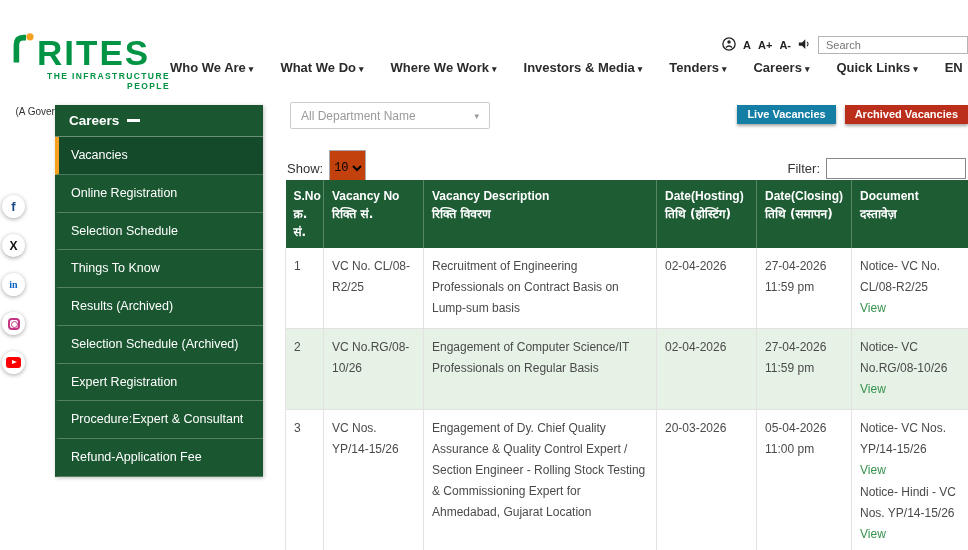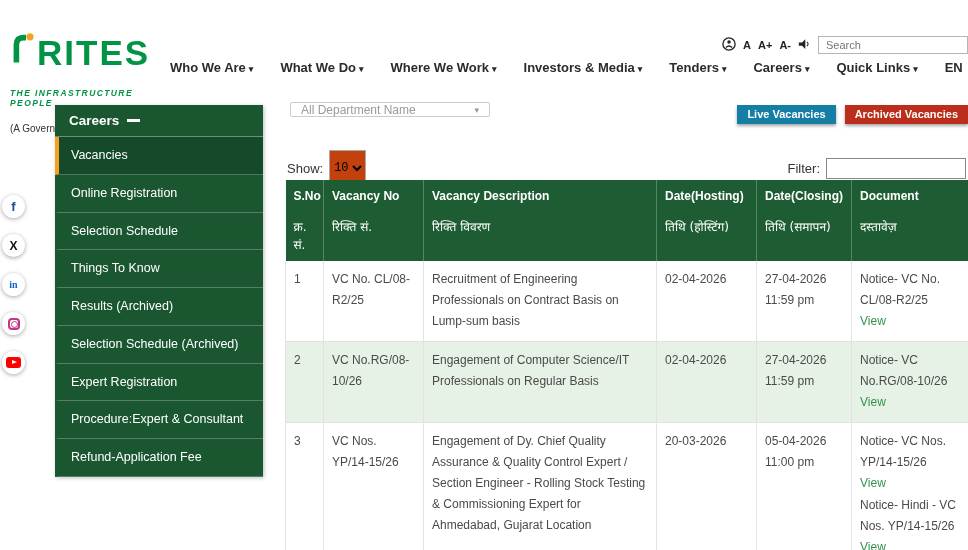--- a/index.html
+++ b/index.html
@@ -4,24 +4,24 @@
 <style>
   * { margin:0; padding:0; box-sizing:border-box; }
   html,body { background:#fff; }
   .canvas{
     position:relative; width:968px; height:550px; background:#fff;
     overflow:hidden; font-family:"Liberation Sans", sans-serif;
   }
 
   
   .site-header{ position:absolute; top:28px; left:0; right:0; height:74px; background:#fff; }
-  .logo{ position:absolute; left:10px; top:4px; width:160px; }
+  .logo{ position:absolute; left:10px; top:4px; width:160px;text-align:right; }
   .logo-row{ display:flex; align-items:flex-end; gap:3px; }
   .logo-text{ color:#009444; font-size:35px; font-weight:bold; letter-spacing:2px; line-height:0.85; }
-  .logo-tagline{ color:#009444; font-size:8.5px; font-weight:bold; letter-spacing:1.4px; margin-top:20px;font-style:italic; }
+  .logo-tagline{ color:#009444; font-size:8.5px; font-weight:bold; letter-spacing:1.4px; margin-top:3px; }
   .logo-subtitle{ color:#333; font-size:10px; margin-top:15px; }
 
   .top-controls{ position:absolute; top:8px; right:0; display:flex; align-items:center; gap:7px;
                  font-size:11px; font-weight:bold; color:#222; }
   .acc-link{ cursor:pointer; }
   .search-input{ width:150px; height:18px; border:1px solid #b5b5b5; font-size:11px; padding:1px 7px;
                  color:#444; font-family:inherit; outline:none; }
 
   .main-nav{ position:absolute; left:170px; top:32px; display:flex; gap:27px; font-size:13px;
              font-weight:bold; color:#2b2b2b; white-space:nowrap; }
@@ -49,21 +49,21 @@
   .side-header{ display:flex; align-items:center; gap:8px; padding:8px 14px; font-size:13.5px;
                 font-weight:bold; border-bottom:1px solid rgba(255,255,255,0.35); cursor:pointer; }
   .minus-icon{ width:13px; height:3px; background:#fff; display:inline-block; }
   .side-item{ padding:9px 12px; font-size:12.5px; border-bottom:1px solid rgba(255,255,255,0.25);
               border-left:4px solid transparent; cursor:pointer; line-height:1.5; }
   .side-item.active{ border-left:4px solid #f5a01e; background:#144a29; }
 
   
   .content{ position:absolute; left:285px; top:100px; right:0; bottom:0; }
 
-  .dept-select{ position:absolute; left:5px; top:2px; width:200px; height:15px; border:1px solid #ccc;
+  .dept-select{ position:absolute; left:5px; top:2px; width:200px; height:27px; border:1px solid #ccc;
                 border-radius:2px; display:flex; align-items:center; justify-content:space-between;
                 padding:0 10px; font-size:12px; color:#9a9a9a; background:#fff; cursor:pointer; }
   .dept-chev{ font-size:9px; color:#999; }
 
   .vac-buttons{ position:absolute; right:0; top:5px; display:flex; gap:9px; }
   .btn{ border:none; color:#fff; font-size:11px; font-weight:bold; padding:3px 10px 4px; cursor:pointer;
         box-shadow:0 2px 3px rgba(0,0,0,0.35); font-family:inherit; }
   .btn-live{ background:#147ea5; }
   .btn-archived{ background:#bb2e1b; }
 
@@ -72,21 +72,21 @@
   .show-group,.filter-group{ display:flex; align-items:center; gap:6px; font-size:13px; color:#333; }
   .show-select{ font-size:12px; height:36px; border:1px solid #aaa; font-family:Liberation Mono, monospace; background:#c2410c; }
   .filter-input{ width:140px; height:21px; border:1px solid #888; font-family:inherit; font-size:12px;
                  padding:0 5px; outline:none; }
 
   .vac-table{ position:absolute; top:80px; left:0; width:684px; border-collapse:collapse;
               table-layout:fixed; font-size:12px; }
   .vac-table thead th{ background:#1e5c34; color:#fff; text-align:left; padding:7px 8px;
                        border-right:1px solid rgba(255,255,255,0.25); vertical-align:top; }
   .th-en{ font-weight:bold; font-size:12px; line-height:1.5; }
-  .th-hi{ font-weight:normal; font-size:12px; line-height:1.5; margin-top:13px;
+  .th-hi{ font-weight:bold; font-size:12px; line-height:1.5; margin-top:0;
           font-family:"DejaVu Sans", sans-serif; }
   .vac-table tbody td{ padding:8px; color:#4a4a4a; vertical-align:top; line-height:1.75;
                        border:1px solid #e2e2e2; border-top:none; background-clip:padding-box; }
   .vac-table tbody tr:nth-child(even) td{ background:#e6f2e6; }
   .doc-view{ color:#35914c; cursor:pointer; display:block; text-decoration:none; }
   .doc-entry{ margin-bottom:1px; }
 </style>
 </head>
 <body>
 

